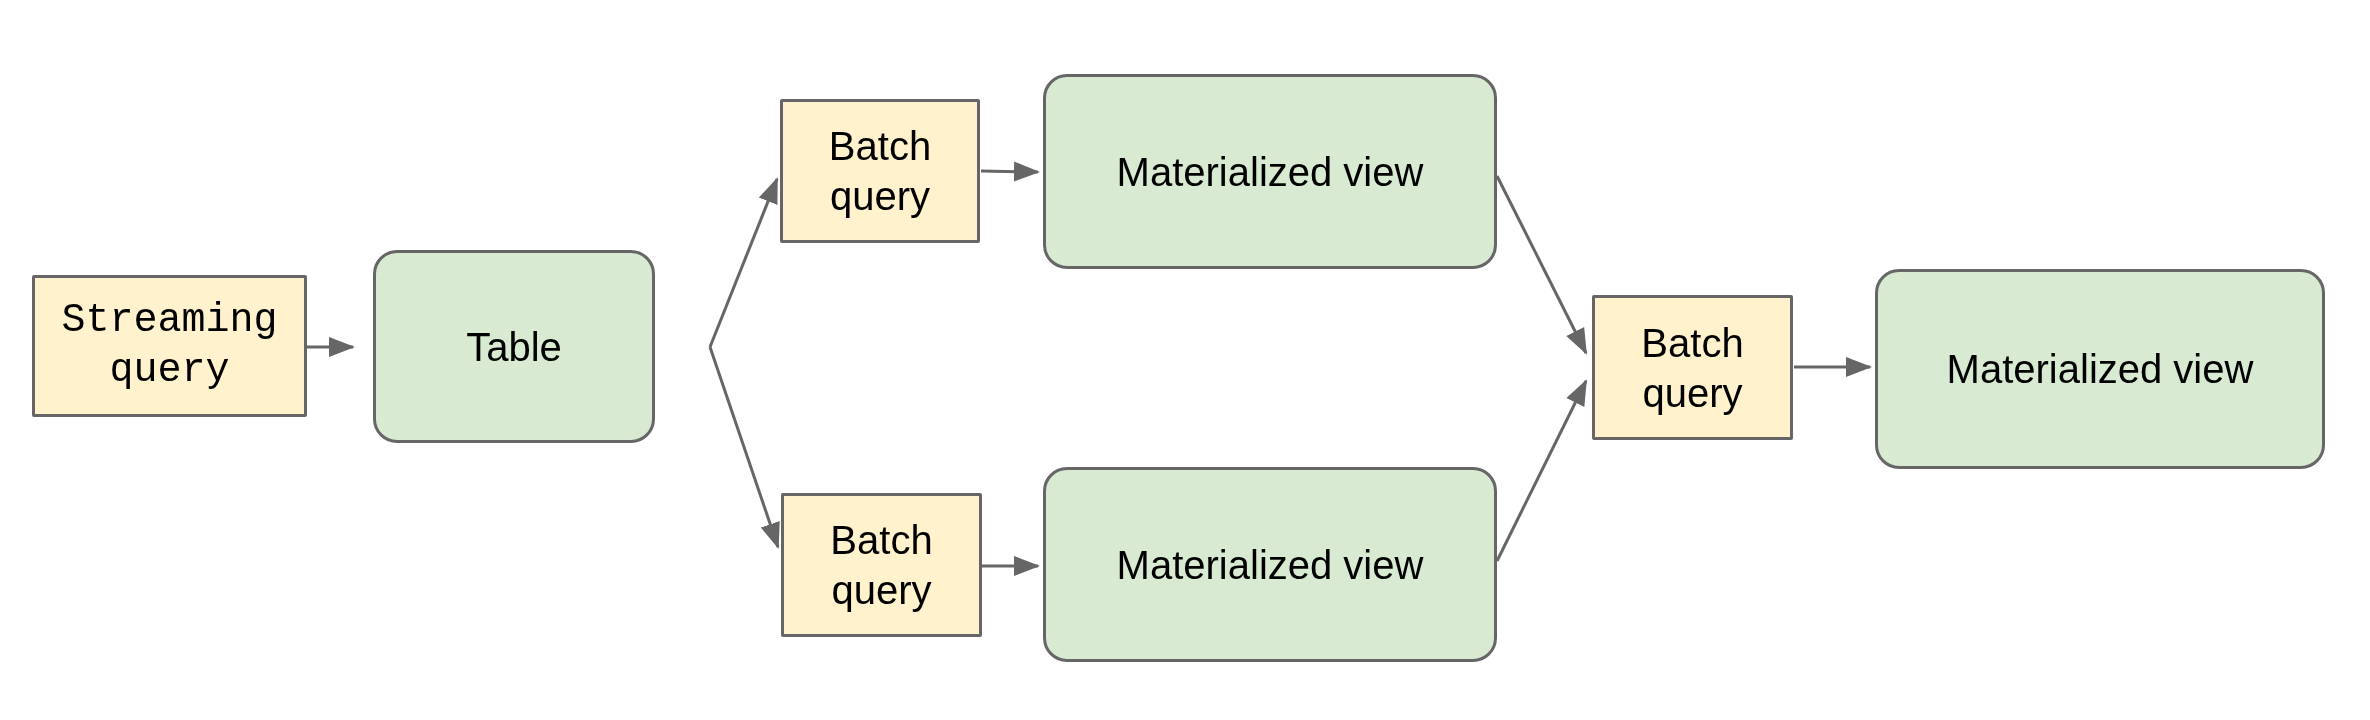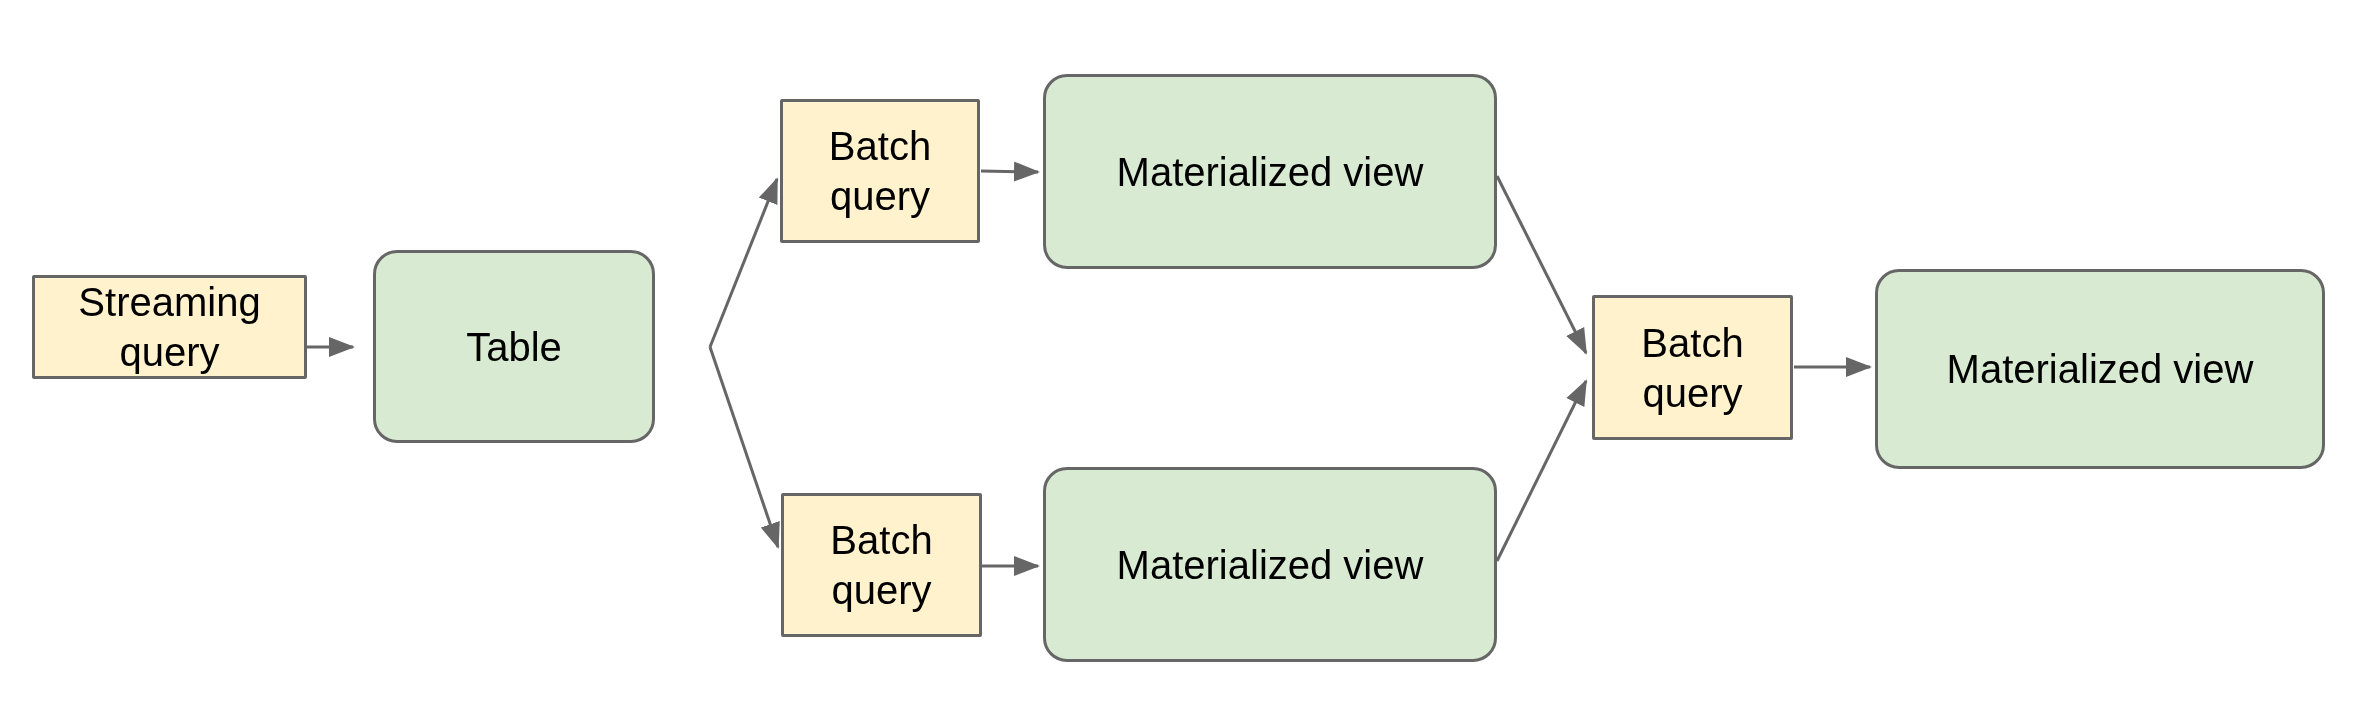--- a/index.html
+++ b/index.html
@@ -46,21 +46,21 @@
   }
   .node--query {
     background: var(--query-fill);
     border-radius: 2px;
   }
   .node--view {
     background: var(--view-fill);
     border-radius: 24px;
   }
   
-  #n-streaming      { left: 32px;   top: 275px; width: 275px; height: 104px; }
+  #n-streaming      { left: 32px;   top: 275px; width: 275px; height: 142px; font-family: Liberation Mono, monospace; }
   #n-table          { left: 357px;  top: 250px; width: 282px; height: 193px; margin-left: 16px; }
   #n-batch-top      { left: 780px;  top: 99px;  width: 200px; height: 144px; }
   #n-mv-top         { left: 1043px; top: 74px;  width: 454px; height: 195px; }
   #n-batch-bottom   { left: 781px;  top: 493px; width: 201px; height: 144px; }
   #n-mv-bottom      { left: 1043px; top: 467px; width: 454px; height: 195px; }
   #n-batch-final    { left: 1592px; top: 295px; width: 201px; height: 145px; }
   #n-mv-final       { left: 1875px; top: 269px; width: 450px; height: 200px; }
 </style>
 </head>
 <body>

